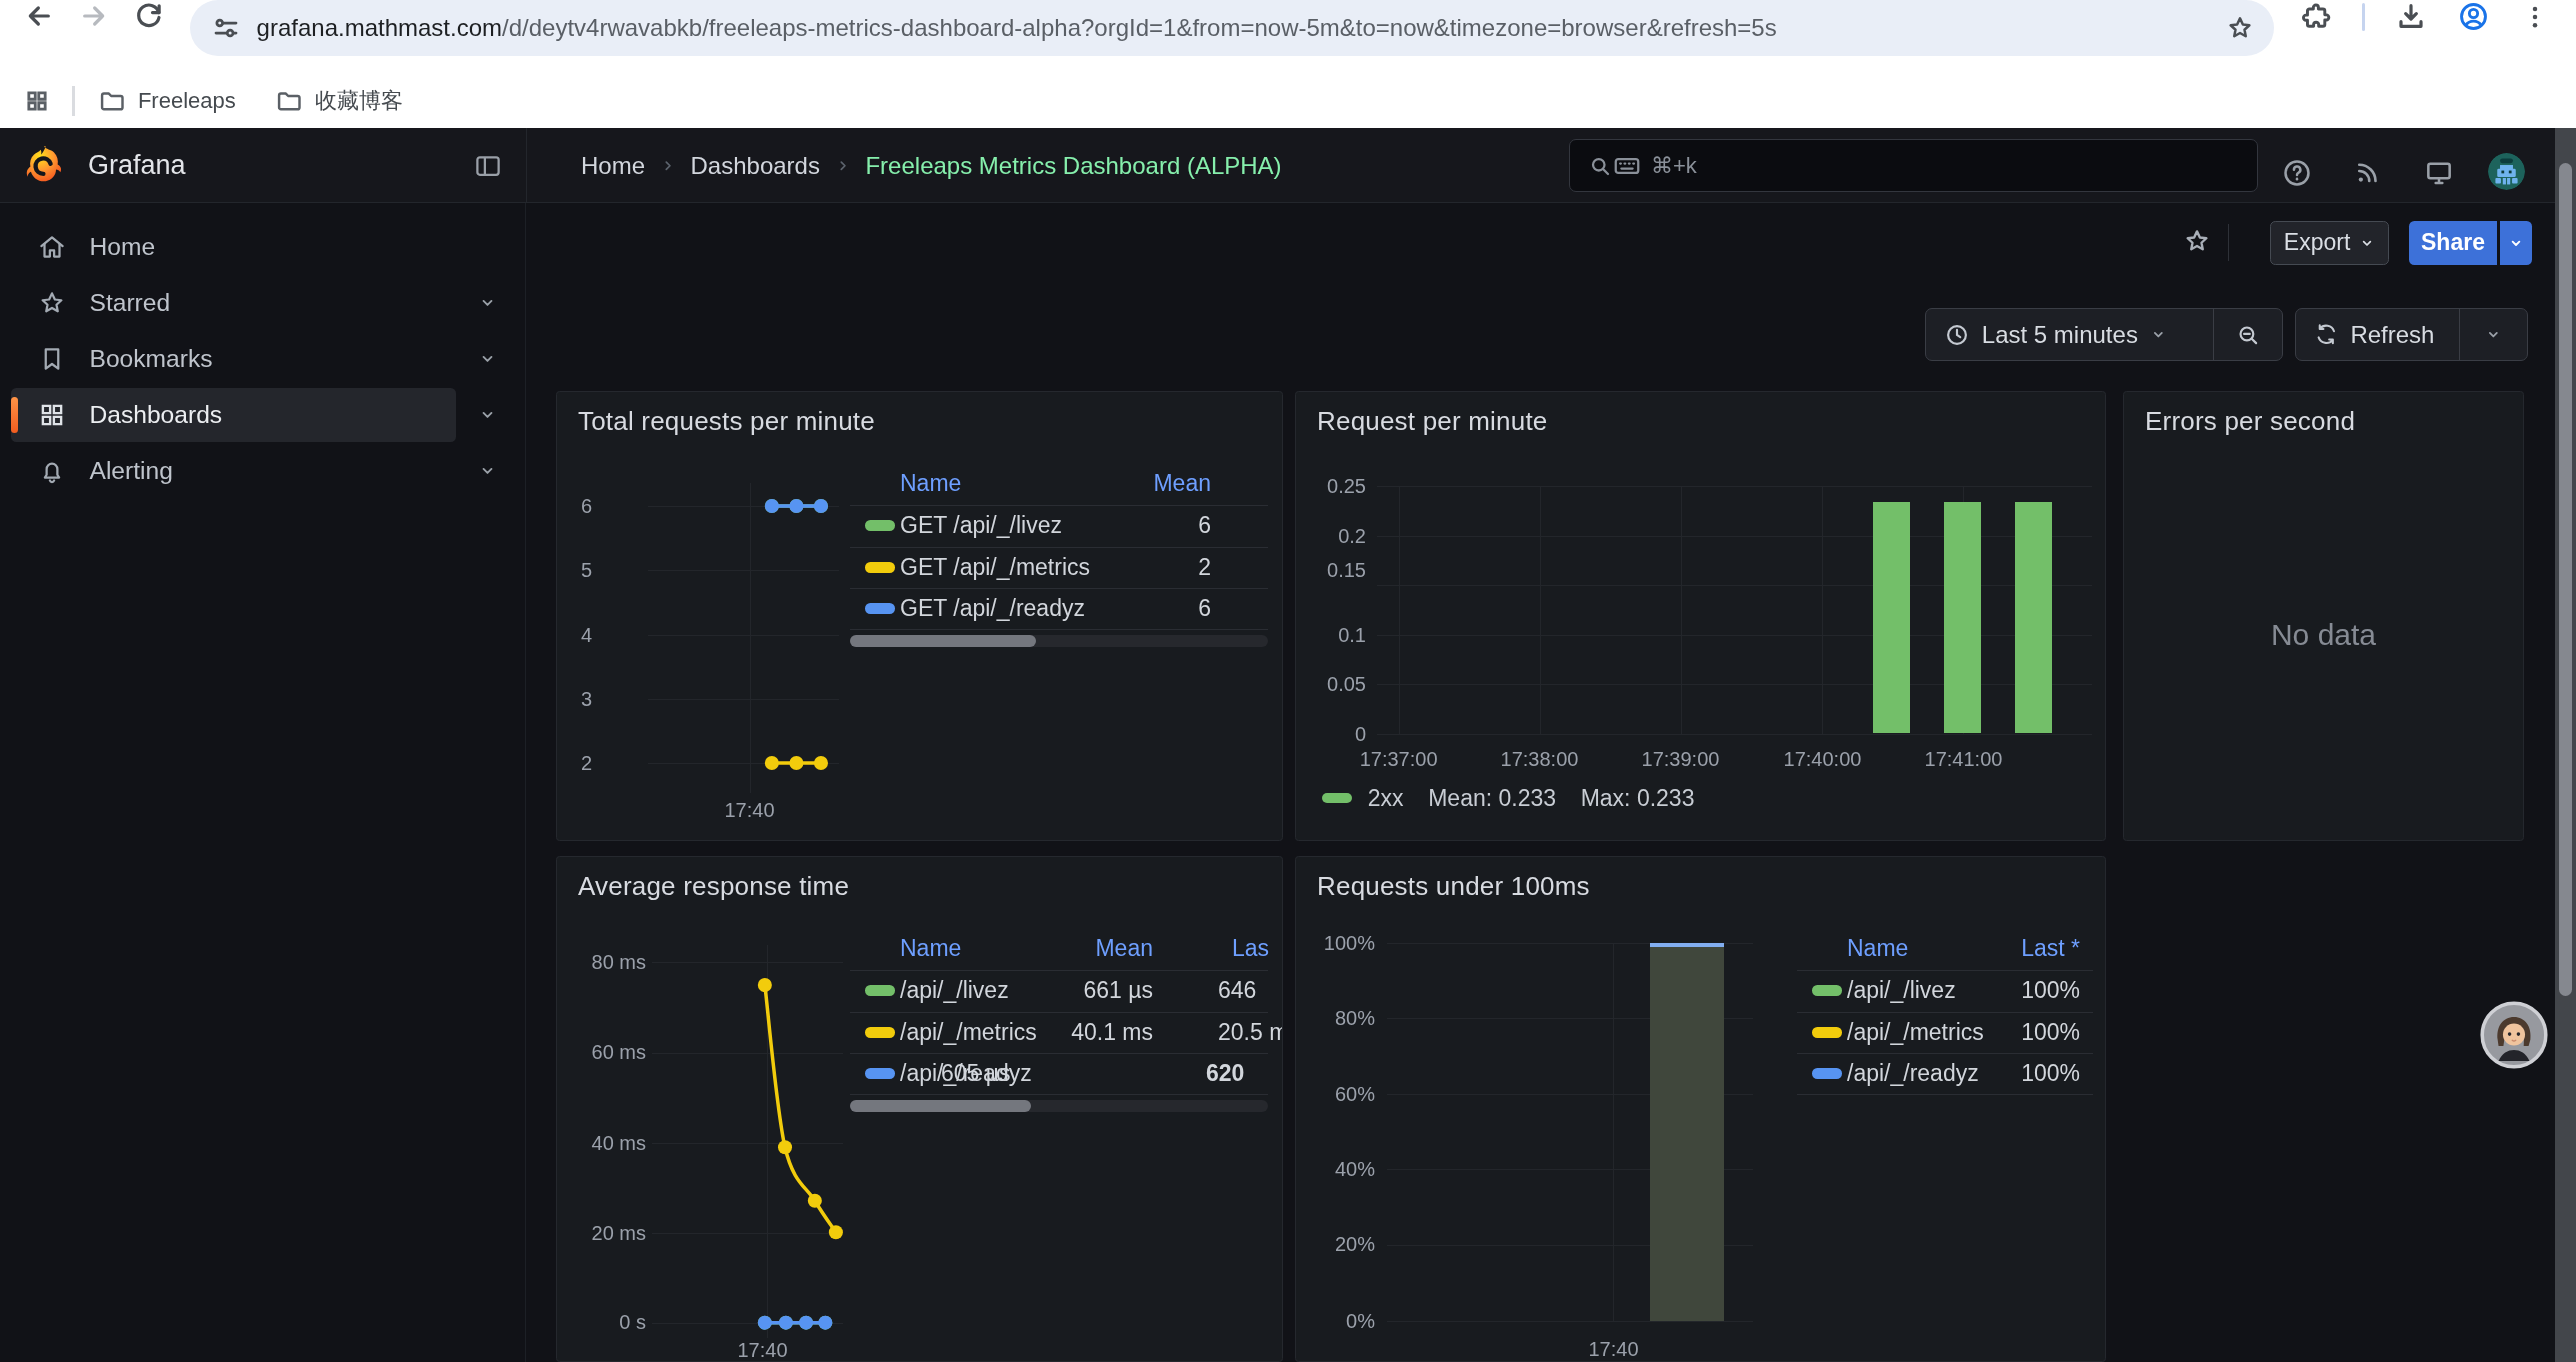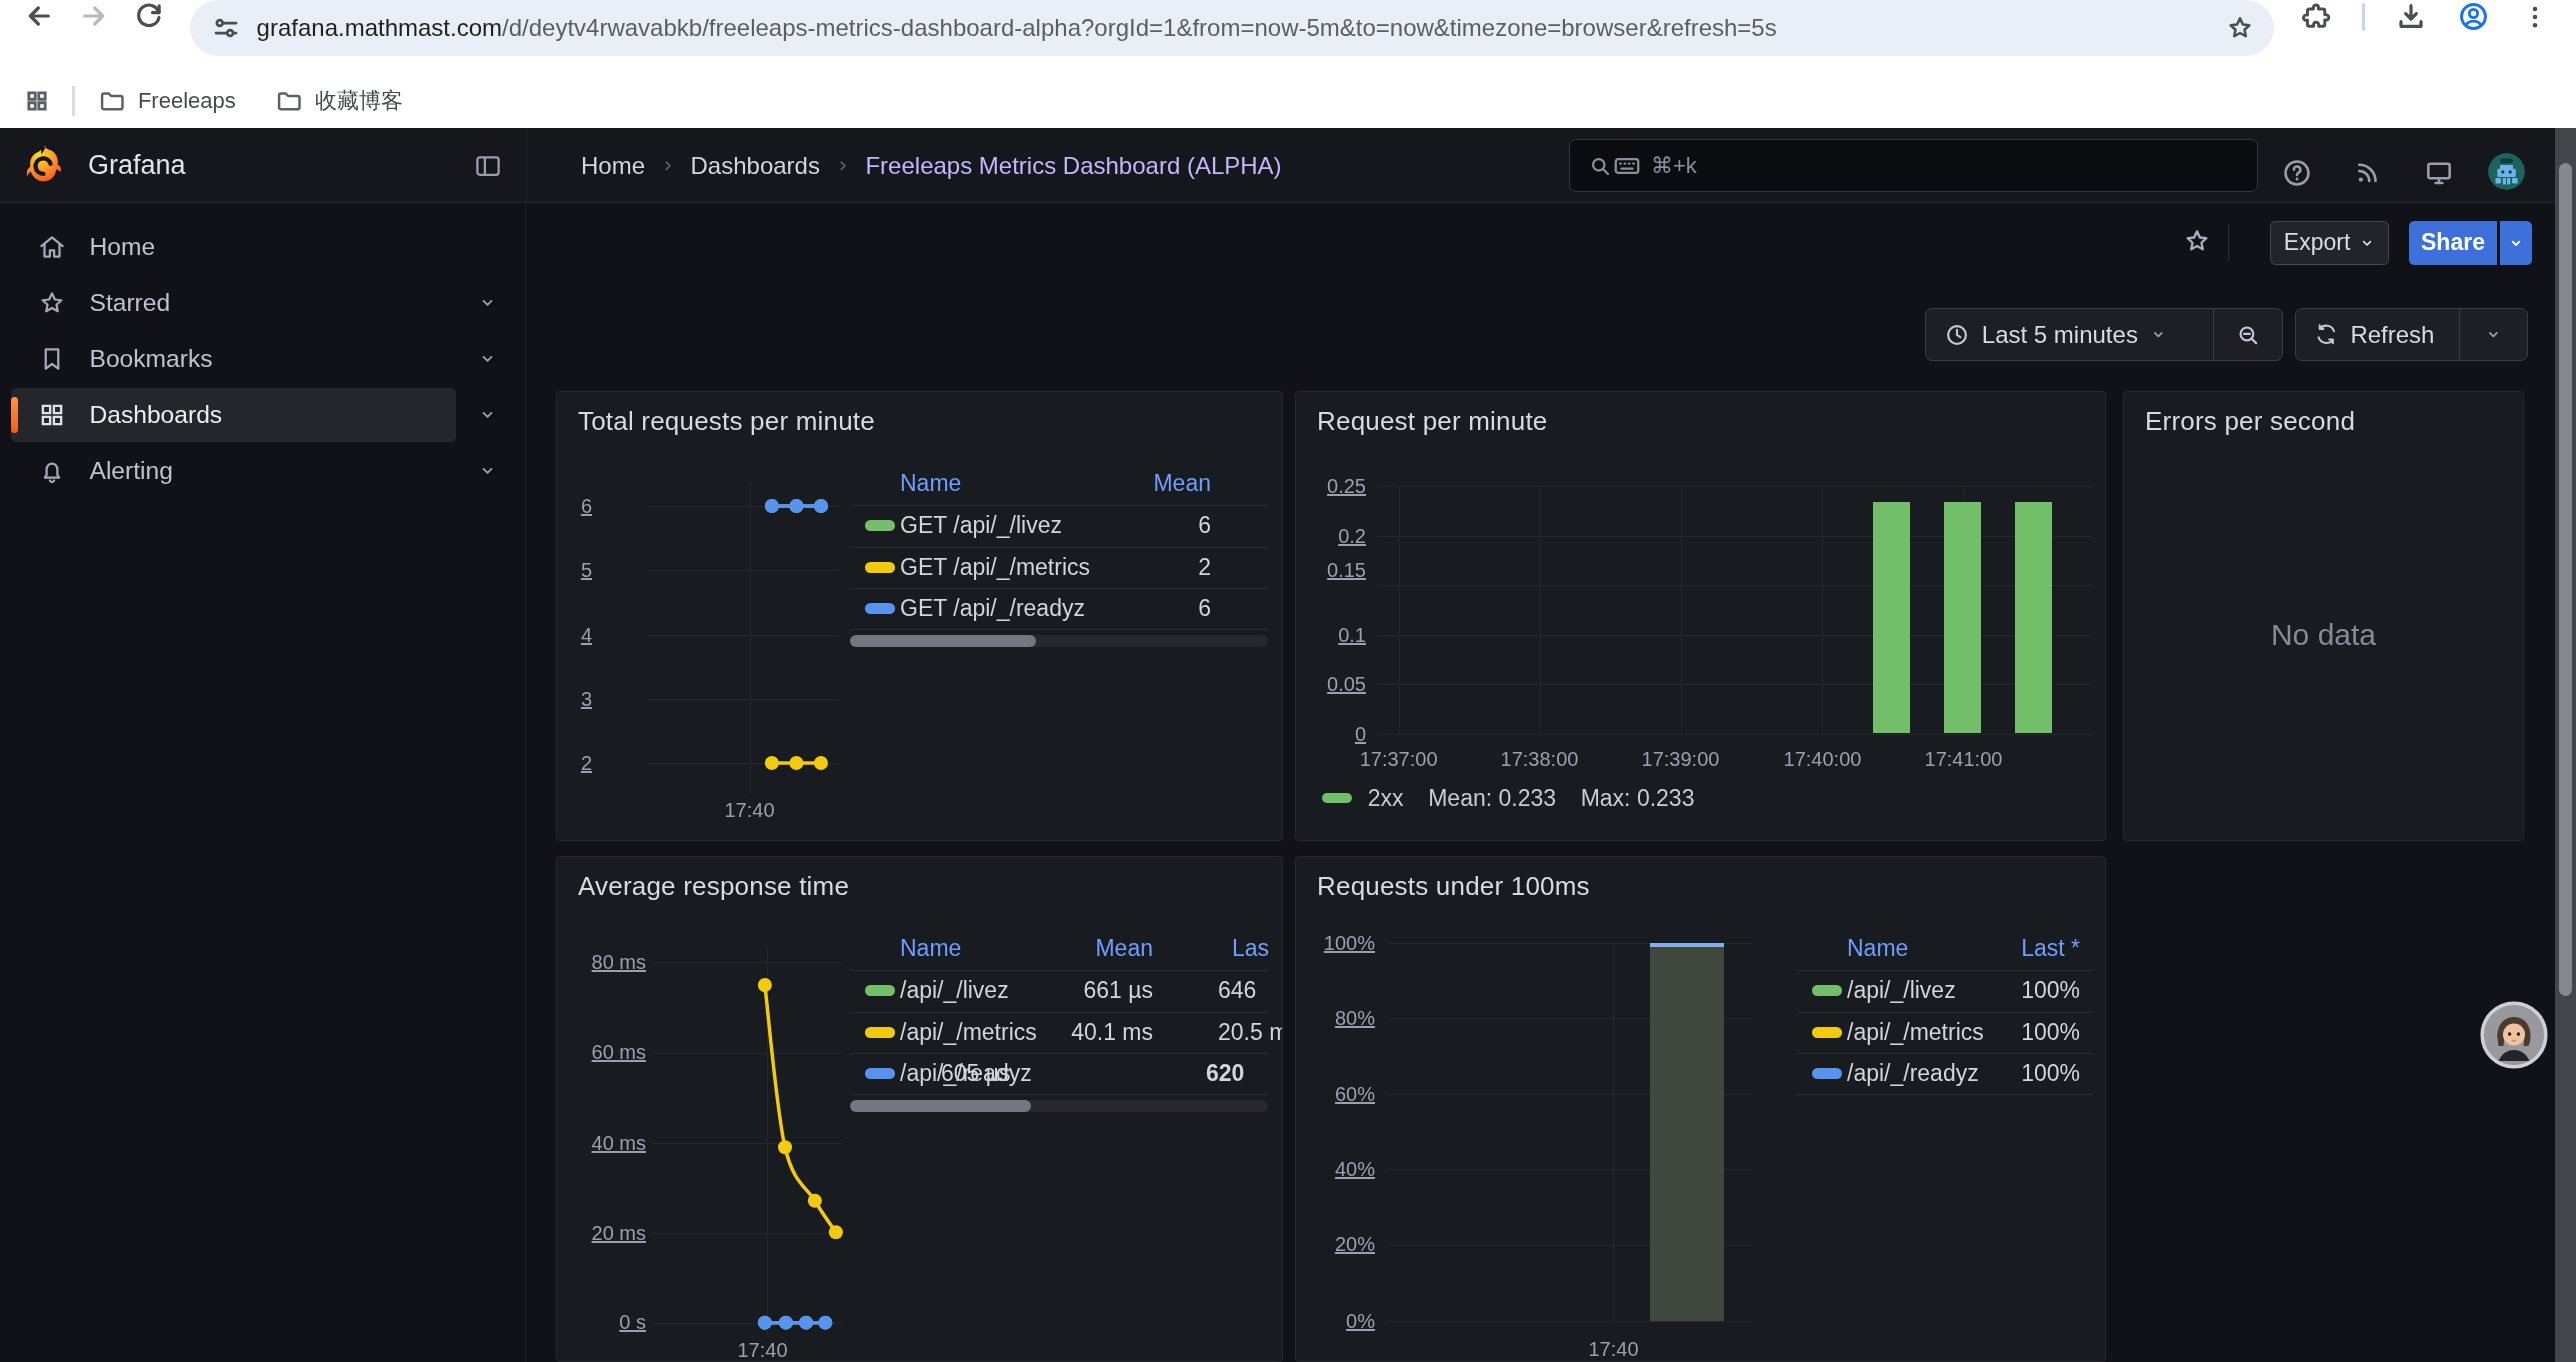--- a/index.html
+++ b/index.html
@@ -29,21 +29,21 @@
 
   
   .app{position:absolute;left:0;top:128px;width:100%;height:1235px;background:#111217;}
   .gf-header{position:absolute;left:0;top:0;width:100%;height:75px;background:#16171c;border-bottom:0.9px solid #23262c;box-sizing:border-box;}
   .gf-logo{position:absolute;left:23px;top:16px;}
   .gf-brand{position:absolute;left:88px;top:0;height:75px;line-height:75px;font-size:27px;color:#e3e5e9;}
   .gf-collapse{position:absolute;left:473px;top:23px;color:#9aa0a8;}
   .gf-headsep{position:absolute;left:526px;top:0;width:0.9px;height:75px;background:#23262c;}
   .crumbs{position:absolute;left:581px;top:0;height:75px;display:flex;align-items:center;gap:14px;font-size:24px;}
   .crumb{color:#d2d6dd;}
-  .crumb.current{color:#c4b5fd;}
+  .crumb.current{color:#86efac;}
   .crumb-sep{color:#5c636d;}
   .gf-search{position:absolute;left:1569px;top:11.4px;width:689px;height:53px;background:#0b0c10;border:0.9px solid #33363e;
              border-radius:7px;display:flex;align-items:center;padding:0 16px 0 17.5px;box-sizing:border-box;color:#8a9099;}
   .gf-search input{flex:1;margin-left:12.3px;background:transparent;border:none;outline:none;color:#c9ced6;font-size:24px;font-family:inherit;}
   .gf-search input::placeholder{color:#818893;}
   .kbd-hint{display:flex;align-items:center;gap:8.8px;font-size:22px;color:#8a9099;}
   .hicon{position:absolute;top:29px;color:#9aa0a8;}
   .h-avatar{position:absolute;left:2488px;top:25.4px;width:37px;height:37px;border-radius:50%;overflow:hidden;}
 
   .gf-body{position:absolute;left:0;top:75px;width:100%;height:1159px;}
@@ -76,21 +76,21 @@
   .ctrl-div{width:0.9px;background:#3a3d45;}
   .ctrl-group .icn{color:#c4c9d1;}
 
   
   .panel{position:absolute;background:#181b1f;border:0.9px solid #25282e;border-radius:3.5px;box-sizing:border-box;overflow:hidden;}
   .panel-title{position:absolute;left:21px;top:14px;font-size:26px;font-weight:500;color:#d8dbe1;letter-spacing:0.2px;cursor:pointer;}
   .nodata{position:absolute;left:0;width:100%;text-align:center;font-size:30px;color:#868b94;}
   .grid-h{position:absolute;height:0.9px;background:#23262b;}
   .grid-v{position:absolute;width:0.9px;background:#23262b;}
   .ytick,.xtick{position:absolute;font-size:20px;color:#9ba1ab;height:26px;line-height:26px;}
-  .ytick{text-align:right;text-decoration:underline;}
+  .ytick{text-align:right;}
   .xtick{text-align:center;}
   .bar{position:absolute;}
   .plegend{position:absolute;display:flex;align-items:center;gap:24.6px;font-size:23px;color:#c8cdd4;}
   .plegend .pname{margin-left:-8.8px;}
   .pill{display:inline-block;width:30px;height:10.5px;border-radius:5.3px;}
   .ltable{position:absolute;}
   .lh{position:absolute;height:39px;line-height:35px;font-size:23px;font-weight:500;color:#6e9fff;cursor:pointer;}
   .lrow{position:absolute;left:0;width:100%;cursor:pointer;}
   .lrow .pill{position:absolute;}
   .lcell{position:absolute;top:0;height:41px;line-height:41px;font-size:23px;color:#d2d6dc;white-space:nowrap;}

